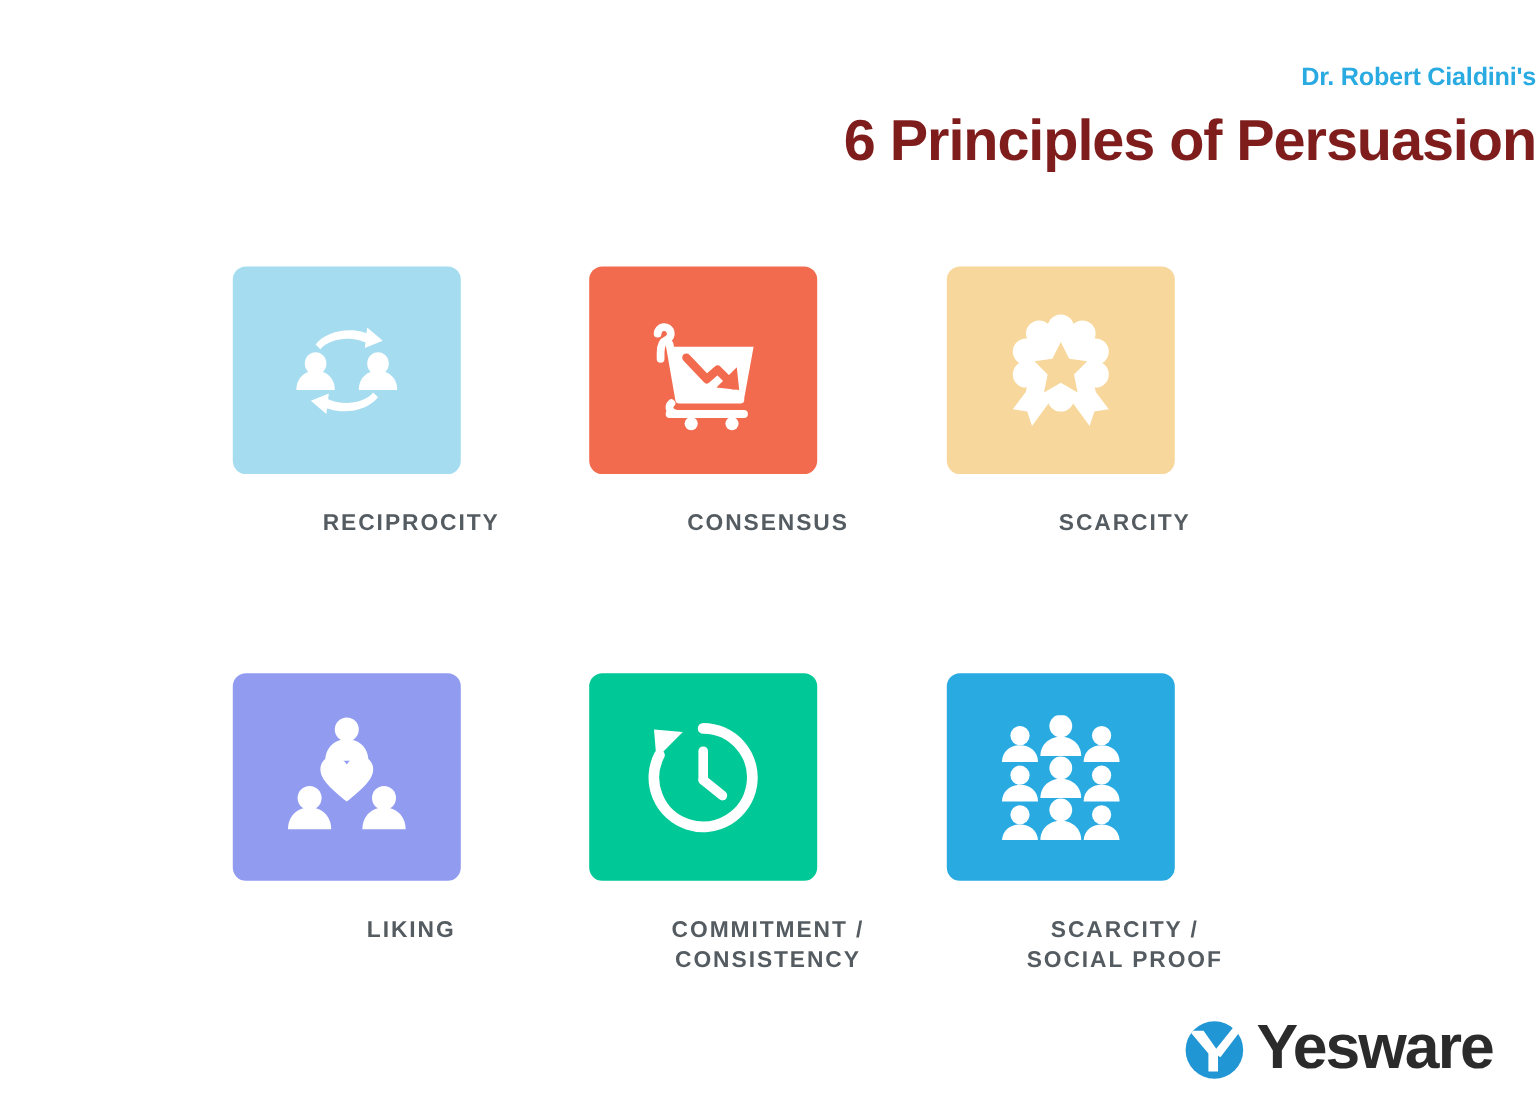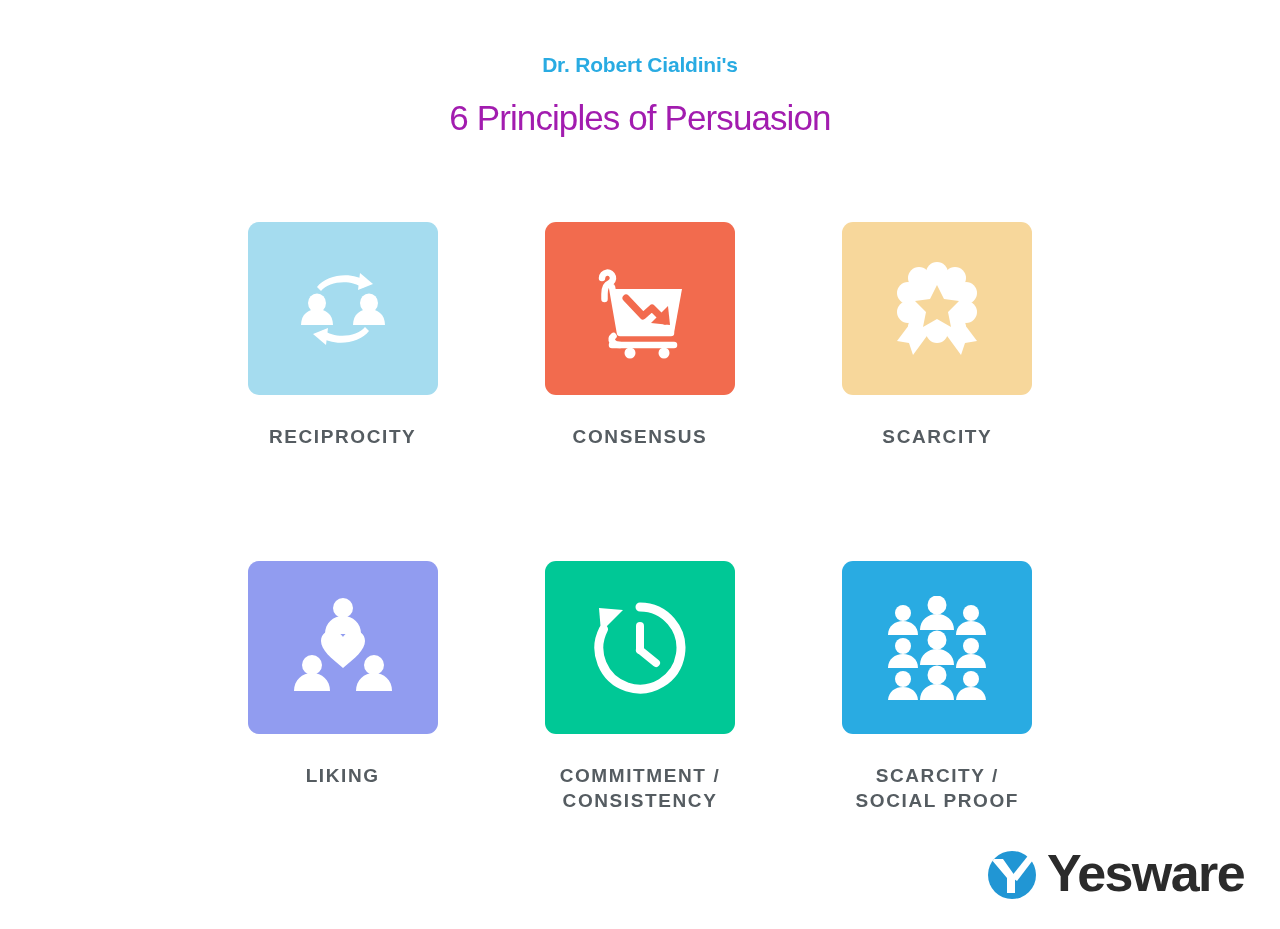--- a/index.html
+++ b/index.html
@@ -20,53 +20,52 @@
     width: 1280px;
     height: 929px;
   }
 
   
   .header {
     position: absolute;
     top: 52px;
     left: 0;
     width: 1280px;
-    text-align: center;
+    text-align: right;
   }
   .eyebrow {
     font-size: 21px;
     font-weight: bold;
     color: #29ABE2;
     letter-spacing: -0.2px;
     line-height: 26px;
     margin: 0;
   }
   .title {
-    font-size: 35px;
-    font-weight: normal;
-    color: #a21caf;
+    font-size: 48px;
+    font-weight: bold;
+    color: #7f1d1d;
     letter-spacing: -0.9px;
     line-height: 56px;
     margin: 12px 0 0 0;
   }
 
   
   .grid {
     position: absolute;
     top: 222px;
     left: 194px;
     width: 892px;
     display: grid;
     grid-template-columns: repeat(3, 1fr);
     grid-row-gap: 112px;
   }
   .cell {
     display: flex;
     flex-direction: column;
-    align-items: center;
   }
   .tile {
     width: 190px;
     height: 173px;
     border-radius: 11px;
     display: flex;
     align-items: center;
     justify-content: center;
   }
   .tile svg { display: block; }

